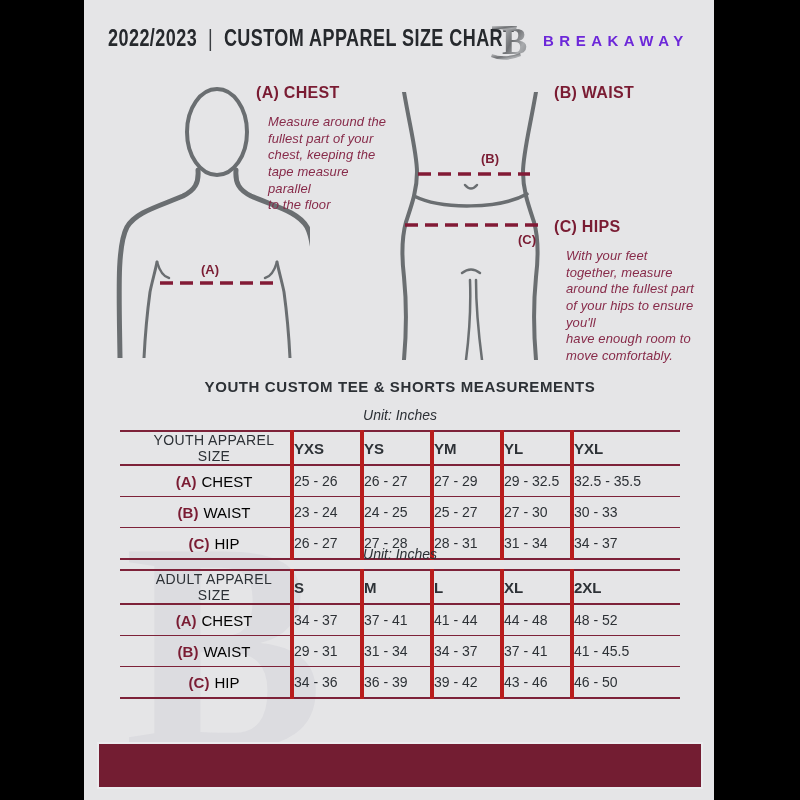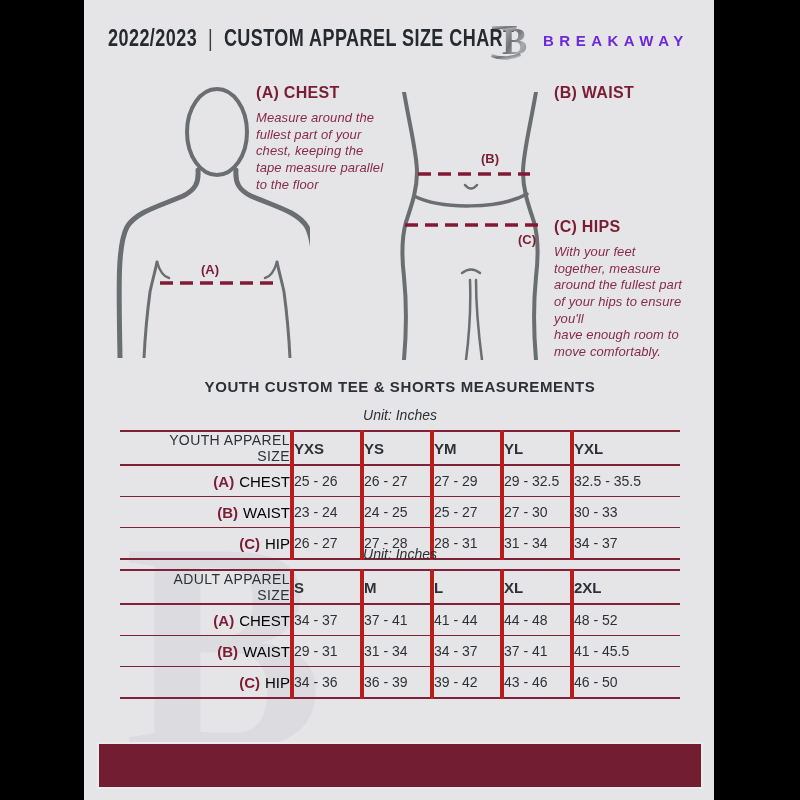--- a/index.html
+++ b/index.html
@@ -34,21 +34,21 @@
   }
   
   .fig{position:absolute;z-index:1;}
   .fig-upper{left:26px;top:80px;}
   .fig-lower{left:306px;top:92px;}
   .instr{position:absolute;z-index:1;}
   .instr h3{
     margin:0 0 8px 0;font-size:16px;font-weight:800;color:#7a1c33;letter-spacing:.3px;
   }
   .instr p{
-    margin:0;font-size:13px;line-height:1.28;font-style:italic;
+    margin:12px;font-size:13px;line-height:1.28;font-style:italic;
     color:#872a49;white-space:pre-line;letter-spacing:.1px;
   }
   .instr-a{left:172px;top:84px;width:145px;}
   .instr-b{left:470px;top:84px;width:152px;}
   .instr-c{left:470px;top:218px;width:158px;}
   
   .table-section{position:absolute;left:36px;width:560px;z-index:1;text-align:center;}
   .youth-section{top:366px;}
   .adult-section{top:544px;}
   .tbl-title{
@@ -64,21 +64,21 @@
   }
   col.c-label{width:172px;}
   col.c-size{width:70px;}
   col.c-size-wide{width:108px;}
   th,td{
     border-left:4px solid #b91c1c;height:30px;padding:0;
     font-size:14px;color:#2d3136;text-align:left;vertical-align:middle;
     background:transparent;
   }
   thead th{height:31px;border-bottom:2px solid #7d2239;}
-  th:first-child,td:first-child{border-left:none;text-align:right;padding-left:18px;}
+  th:first-child,td:first-child{border-left:none;text-align:center;padding-left:18px;}
   thead th:first-child{font-weight:400;font-size:14px;letter-spacing:.4px;}
   thead th{font-weight:700;font-size:15px;}
   tbody tr + tr th,tbody tr + tr td{border-top:1.5px solid #7d2239;}
   tbody th{font-weight:400;font-size:15px;}
   .row-prefix{font-weight:800;color:#7a1c33;}
   .row-label{margin-left:5px;color:#000000;}
   
   .footer-bar{
     position:absolute;left:13px;top:742px;width:602px;height:43px;
     background:#731d32;border:2px solid #ebebee;z-index:1;

